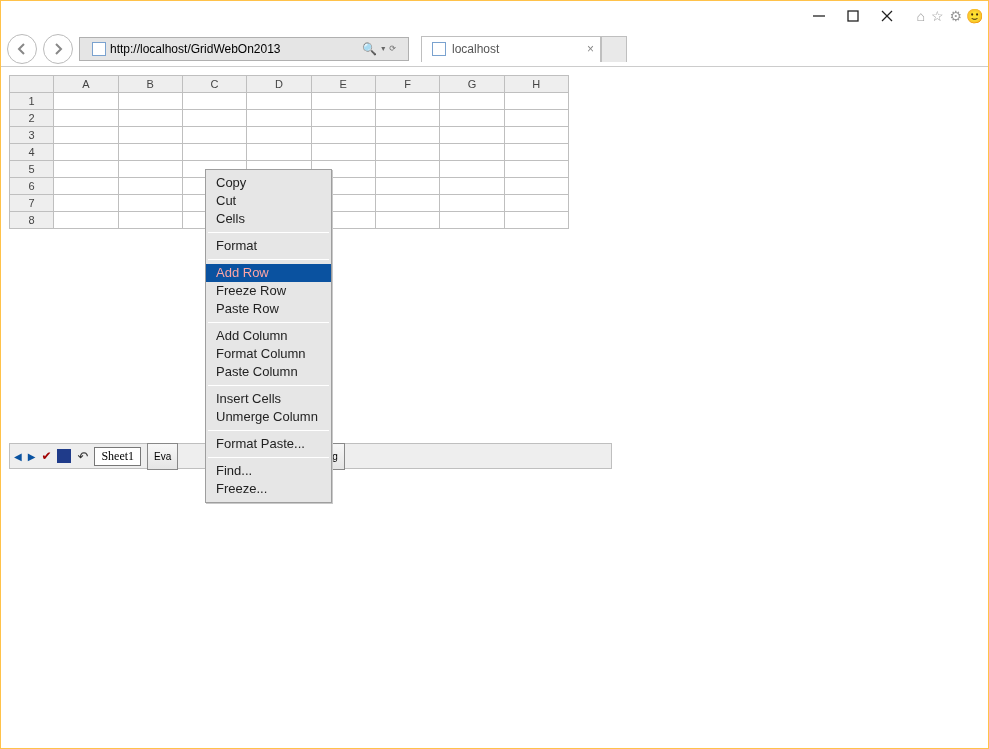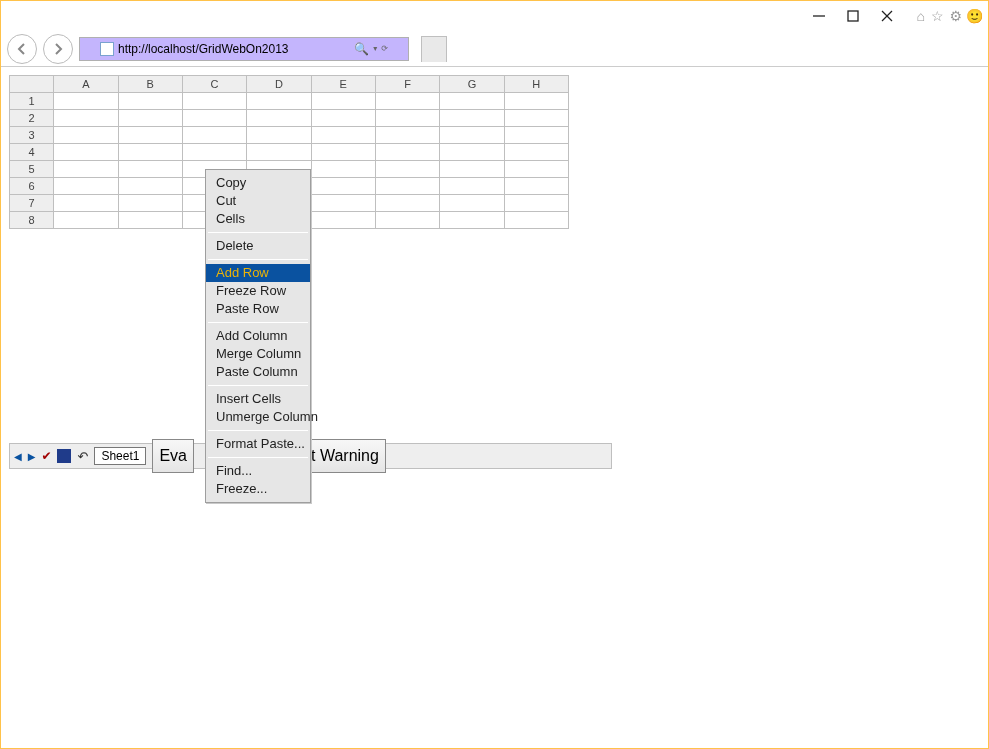--- a/index.html
+++ b/index.html
@@ -49,22 +49,22 @@
   .navarrow {
     width:30px;height:30px;border:1px solid #bbb;border-radius:50%;
     display:flex;align-items:center;justify-content:center;color:#888;
   }
   .navarrow svg{width:14px;height:14px;stroke:#888;stroke-width:2;fill:none;}
   .addrbox {
     flex: 0 0 330px;
     height: 24px;
     border:1px solid #b0b0b0;
     display:flex;align-items:center;
-    background:#c4b5fd;
-    padding:0 20px;
+    background:#e5e5e5;
+    padding:0 12px;
     font-size:12px;
     text-align:center;
   }
   .addrbox .pageicon{width:14px;height:14px;margin-right:4px;background:#fff;border:1px solid #7aa2cf;}
   .addr-extras{margin-left:auto;display:flex;align-items:center;gap:4px;color:#666;}
   .addr-extras .lens{font-size:12px;}
   .addr-extras .drop{font-size:8px;}
   .tabbar{display:flex;align-items:flex-end;gap:0;margin-left:6px;}
   .tab{
     height:26px;border:1px solid #bfbfbf;border-bottom:none;
@@ -95,35 +95,35 @@
     width:603px;height:26px;border:1px solid #bfbfbf;border-top:1px solid #bfbfbf;
     margin-top:214px;background:#eeeeee;display:flex;align-items:center;gap:6px;
     padding:0 4px;font-size:12px;
   }
   .gridbar .tri{color:#0a52a0;font-size:10px;}
   .gridbar .tri.blue{color:#0a52a0;}
   .gridbar .tick{color:#a00000;}
   .gridbar .disk{width:14px;height:14px;background:#1f3b8a;}
   .gridbar .undo{font-size:13px;color:#333;}
   .gridbar .sheetname{
-    background:#fff;border:1px solid #777;padding:1px 6px;font-size:12px;
+    background:#fff;border:1px solid #777;padding:1px 6px;font-size:12px;font-family:Liberation Serif, serif;
   }
   .gridbar .btn{
     background:linear-gradient(#f7f7f7,#e5e5e5);border:1px solid #888;
-    padding:7px 6px;font-size:16px;text-align:center;
+    padding:7px 6px;font-size:10px;text-align:center;
   }
   
   .ctxmenu{
-    position:absolute;left:204px;top:102px;width:106px;
+    position:absolute;left:204px;top:102px;width:127px;
     background:#e6e6e6;border:1px solid #9e9e9e;
     font-size:13px;padding:4px 0;
     box-shadow:1px 1px 0 #c9c9c9;
   }
   .ctxmenu .item{padding:1px 10px;color:#222;white-space:nowrap;line-height:16px;}
-  .ctxmenu .item.hi{background:#0a52a0;color:#eab308;}
+  .ctxmenu .item.hi{background:#0a52a0;color:#fca5a5;}
   .ctxmenu .sep{height:1px;margin:4px 2px;background:#b9b9b9;border-bottom:1px solid #fff;}
 </style>
 </head>
 <body>
 
 <div class="window">
 
   <div class="titlebar">
     <div class="winbtns">
       <span class="winbtn" title="Minimize">
@@ -165,20 +165,25 @@
     <div class="addrbox">
       <span class="pageicon"></span>
       <span>http://localhost/GridWebOn2013</span>
       <span class="addr-extras">
         <span class="lens">🔍</span>
         <span class="drop">▾</span>
         <span class="drop">⟳</span>
       </span>
     </div>
     <div class="tabbar">
+      <div class="tab">
+        <span class="tab-pageicon"></span>
+        <span>localhost</span>
+        <span class="tabx">×</span>
+      </div>
       <div class="newtab"></div>
     </div>
   </div>
 
   <div class="content">
 
     <div class="sheet-wrap">
       <table class="sheet">
         <colgroup>
           <col class="cnum">
@@ -307,28 +312,28 @@
       <span class="btn">Eva</span>
       <span style="width:98px;"></span>
       <span class="btn">t Warning</span>
     </div>
 
     <div class="ctxmenu" id="ctxmenu">
         <div class="item">Copy</div>
         <div class="item">Cut</div>
         <div class="item">Cells</div>
         <div class="sep"></div>
-        <div class="item">Delete</div>
+        <div class="item">Format</div>
         <div class="sep"></div>
         <div class="item hi">Add Row</div>
         <div class="item">Freeze Row</div>
         <div class="item">Paste Row</div>
         <div class="sep"></div>
         <div class="item">Add Column</div>
-        <div class="item">Merge Column</div>
+        <div class="item">Format Column</div>
         <div class="item">Paste Column</div>
         <div class="sep"></div>
         <div class="item">Insert Cells</div>
         <div class="item">Unmerge Column</div>
         <div class="sep"></div>
         <div class="item">Format Paste...</div>
         <div class="sep"></div>
         <div class="item">Find...</div>
         <div class="item">Freeze...</div>
       </div>

